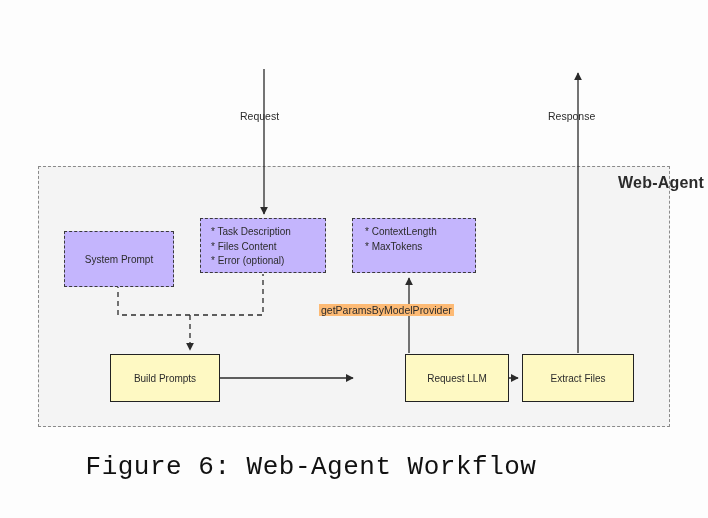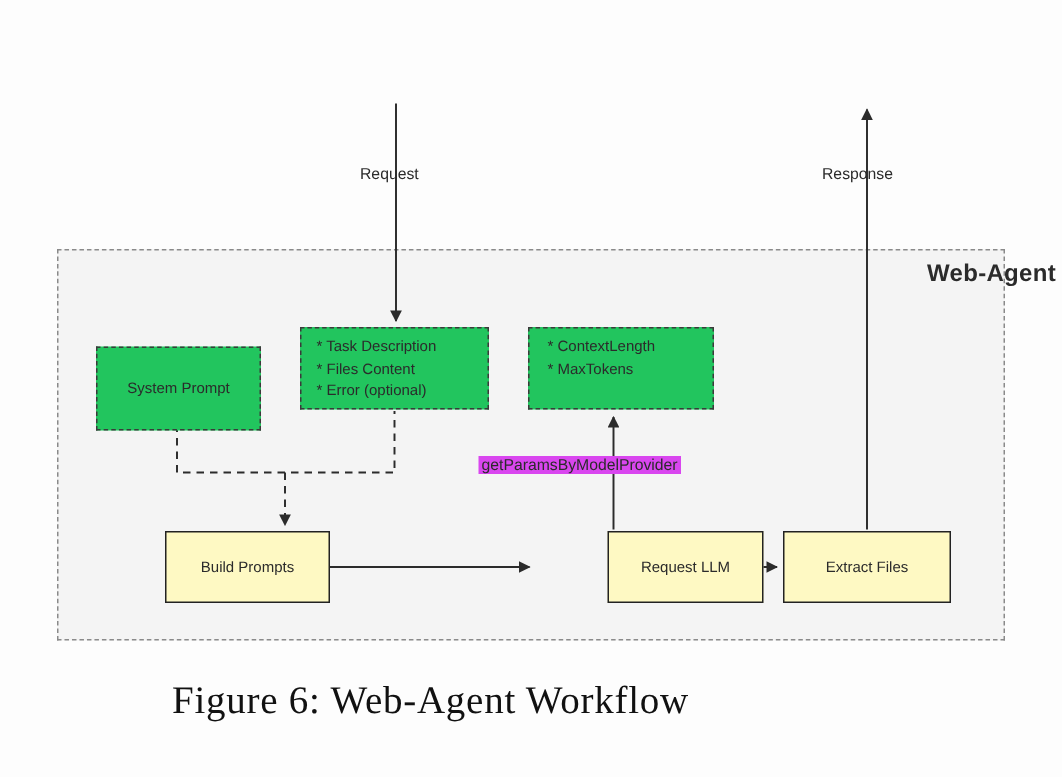--- a/index.html
+++ b/index.html
@@ -55,21 +55,21 @@
     font-size: 16px;
     font-weight: bold;
     color: #2b2b2b;
     letter-spacing: 0.2px;
   }
   
   .dashed-box {
     position: absolute;
     box-sizing: border-box;
     border: 1px dashed #3a3a3a;
-    background: #22c55e;
+    background: #c4b5fd;
     color: #2b2b2b;
   }
   #system-prompt {
     left: 64px; top: 231px;
     width: 110px; height: 56px;
     display: flex;
     align-items: center;
     justify-content: center;
     font-size: 10px;
   }
@@ -114,40 +114,41 @@
   .edge-label {
     position: absolute;
     font-size: 10.5px;
     color: #2b2b2b;
     white-space: nowrap;
   }
   #label-request  { left: 240px; top: 110px; }
   #label-response { left: 548px; top: 110px; }
   #label-getparams {
     left: 319px; top: 304px;
-    background: #d946ef;
+    background: #fdba74;
     padding: 0 2px;
   }
   
   #edges {
     position: absolute;
     left: 0; top: 0;
     width: 708px; height: 518px;
     pointer-events: none;
   }
   
   #caption {
     position: absolute;
     left: 0; top: 452px;
     width: 574px;
     text-align: center;
-    font-family: Liberation Serif, serif;
+    font-family: Liberation Mono, monospace;
     font-size: 26px;
     color: #111111;
     letter-spacing: 0.5px;
+    padding-left: 24px;
   }
   #watermark {
     position: absolute;
     left: 0; top: 473px;
     width: 708px;
     text-align: center;
     font-family: "DejaVu Sans", sans-serif;
     font-size: 17px;
     color: #9e9e9e;
     letter-spacing: 1px;

